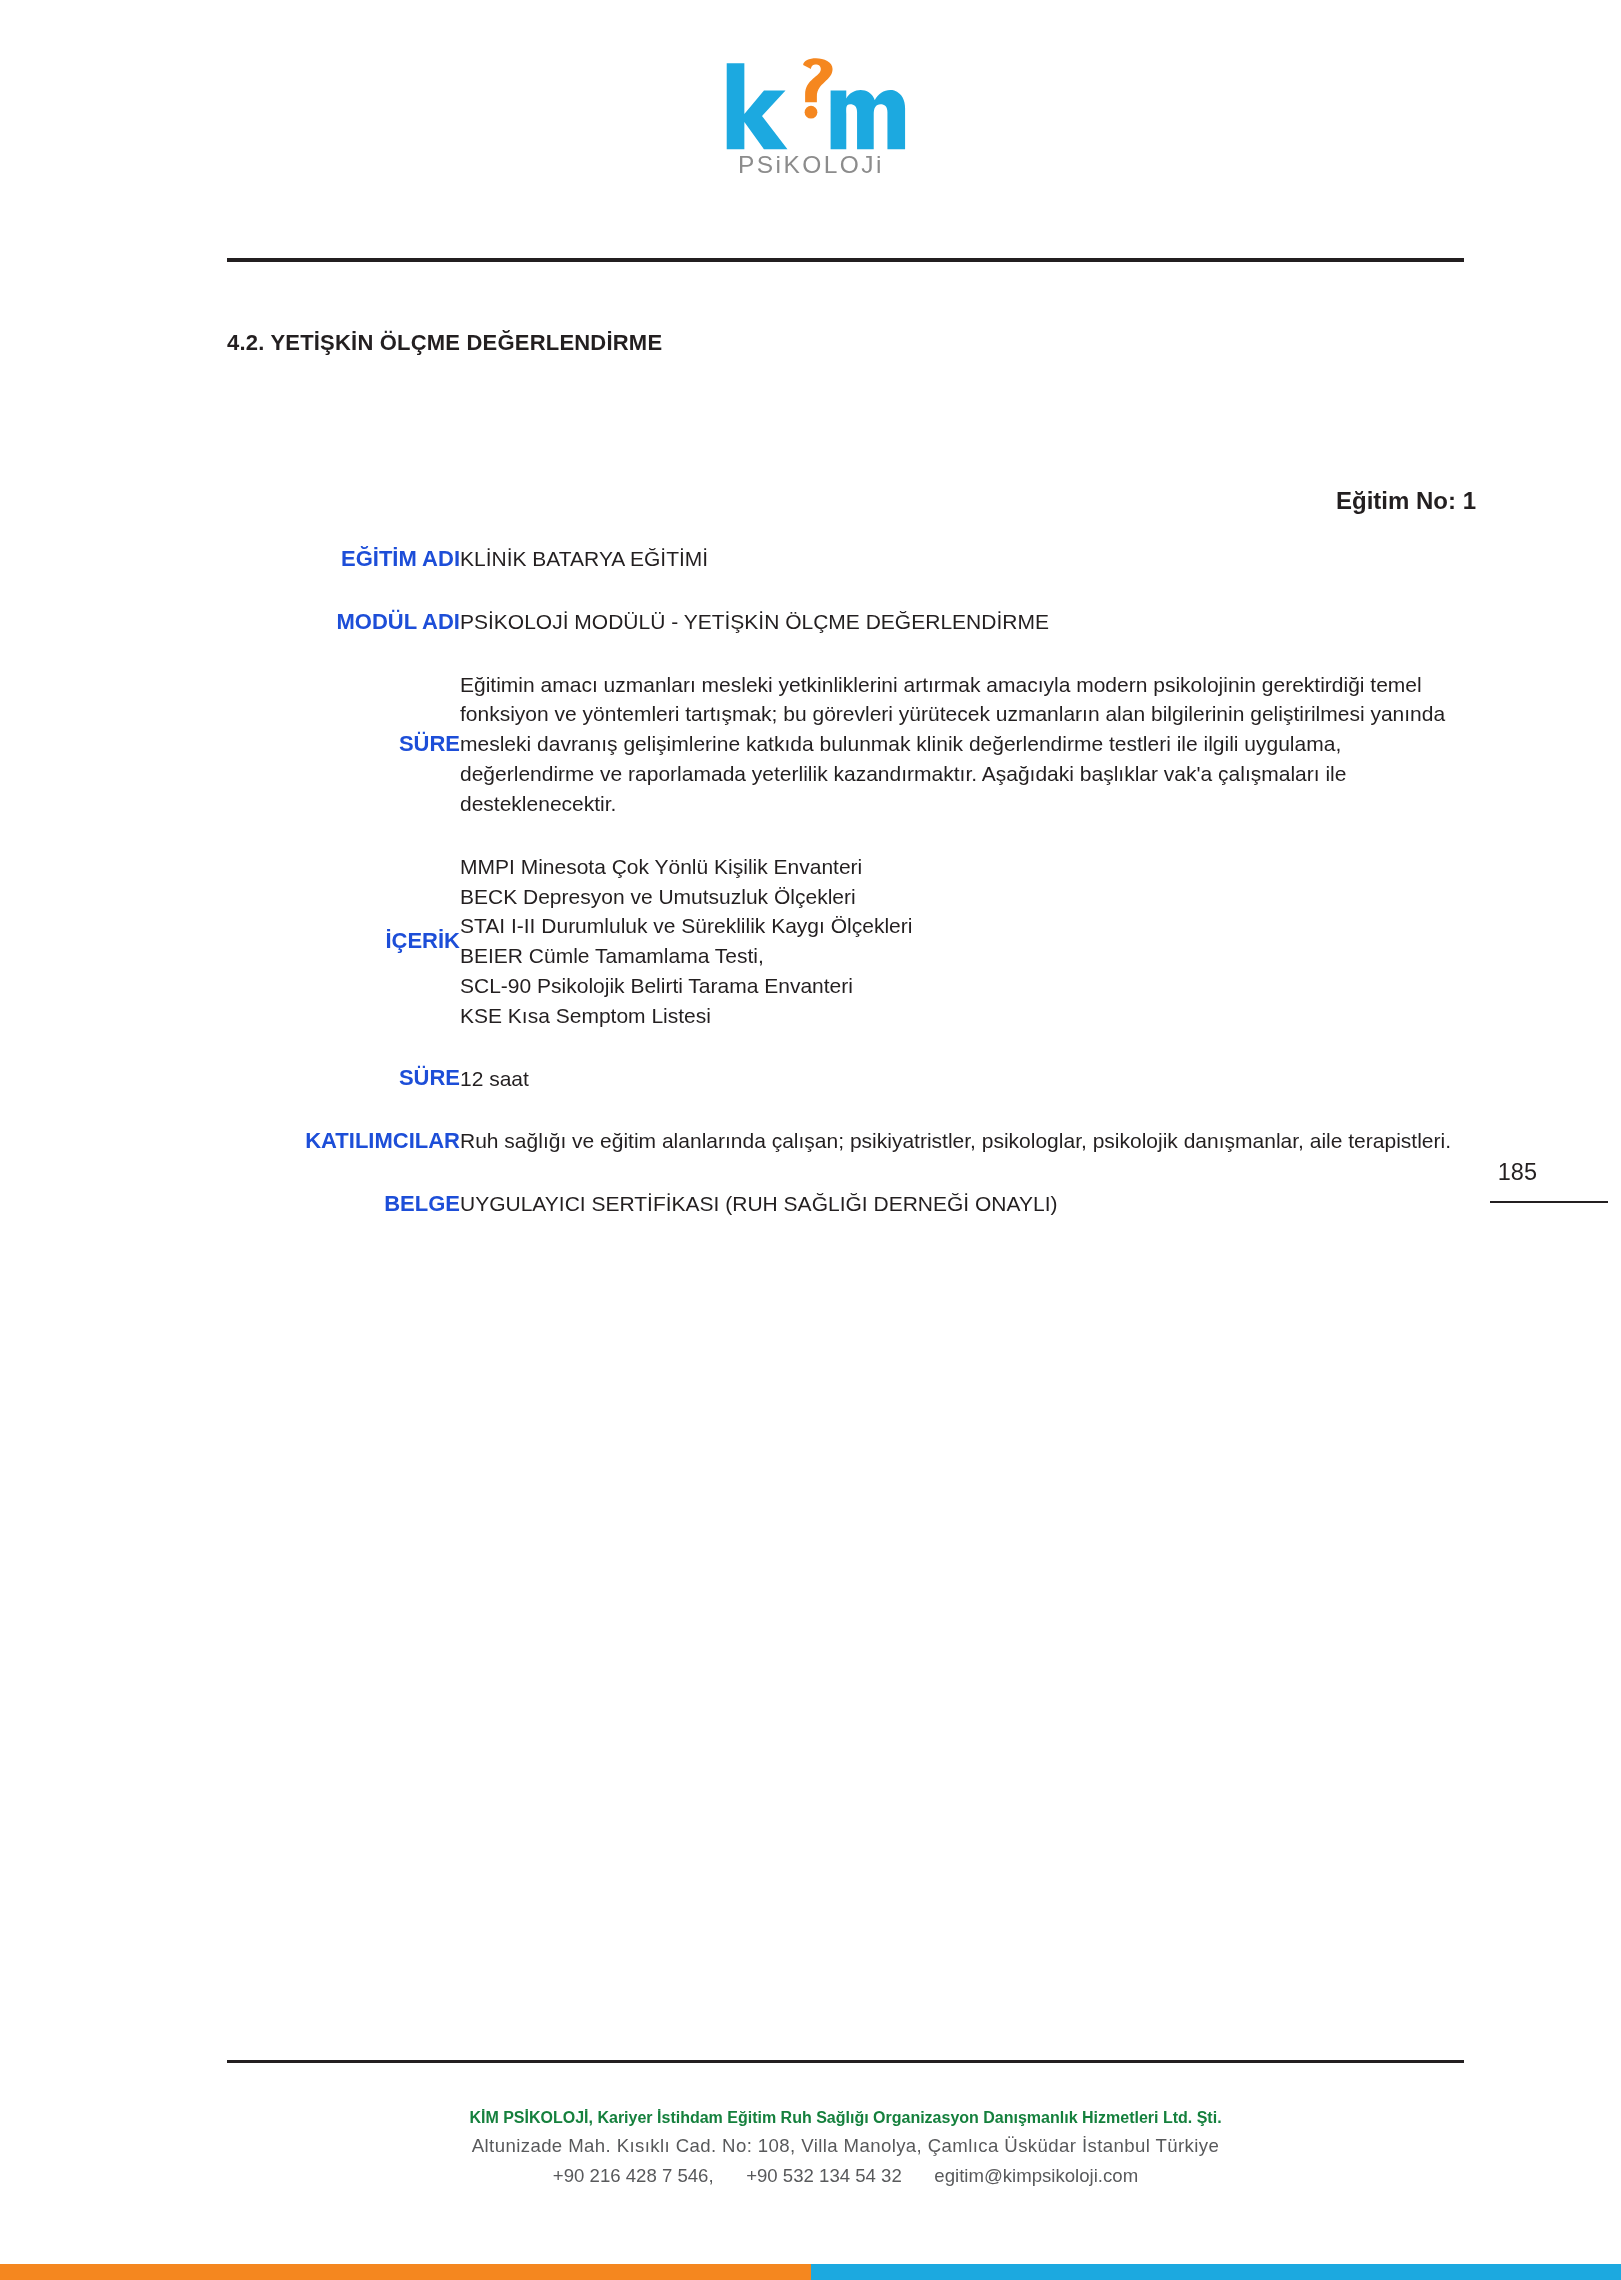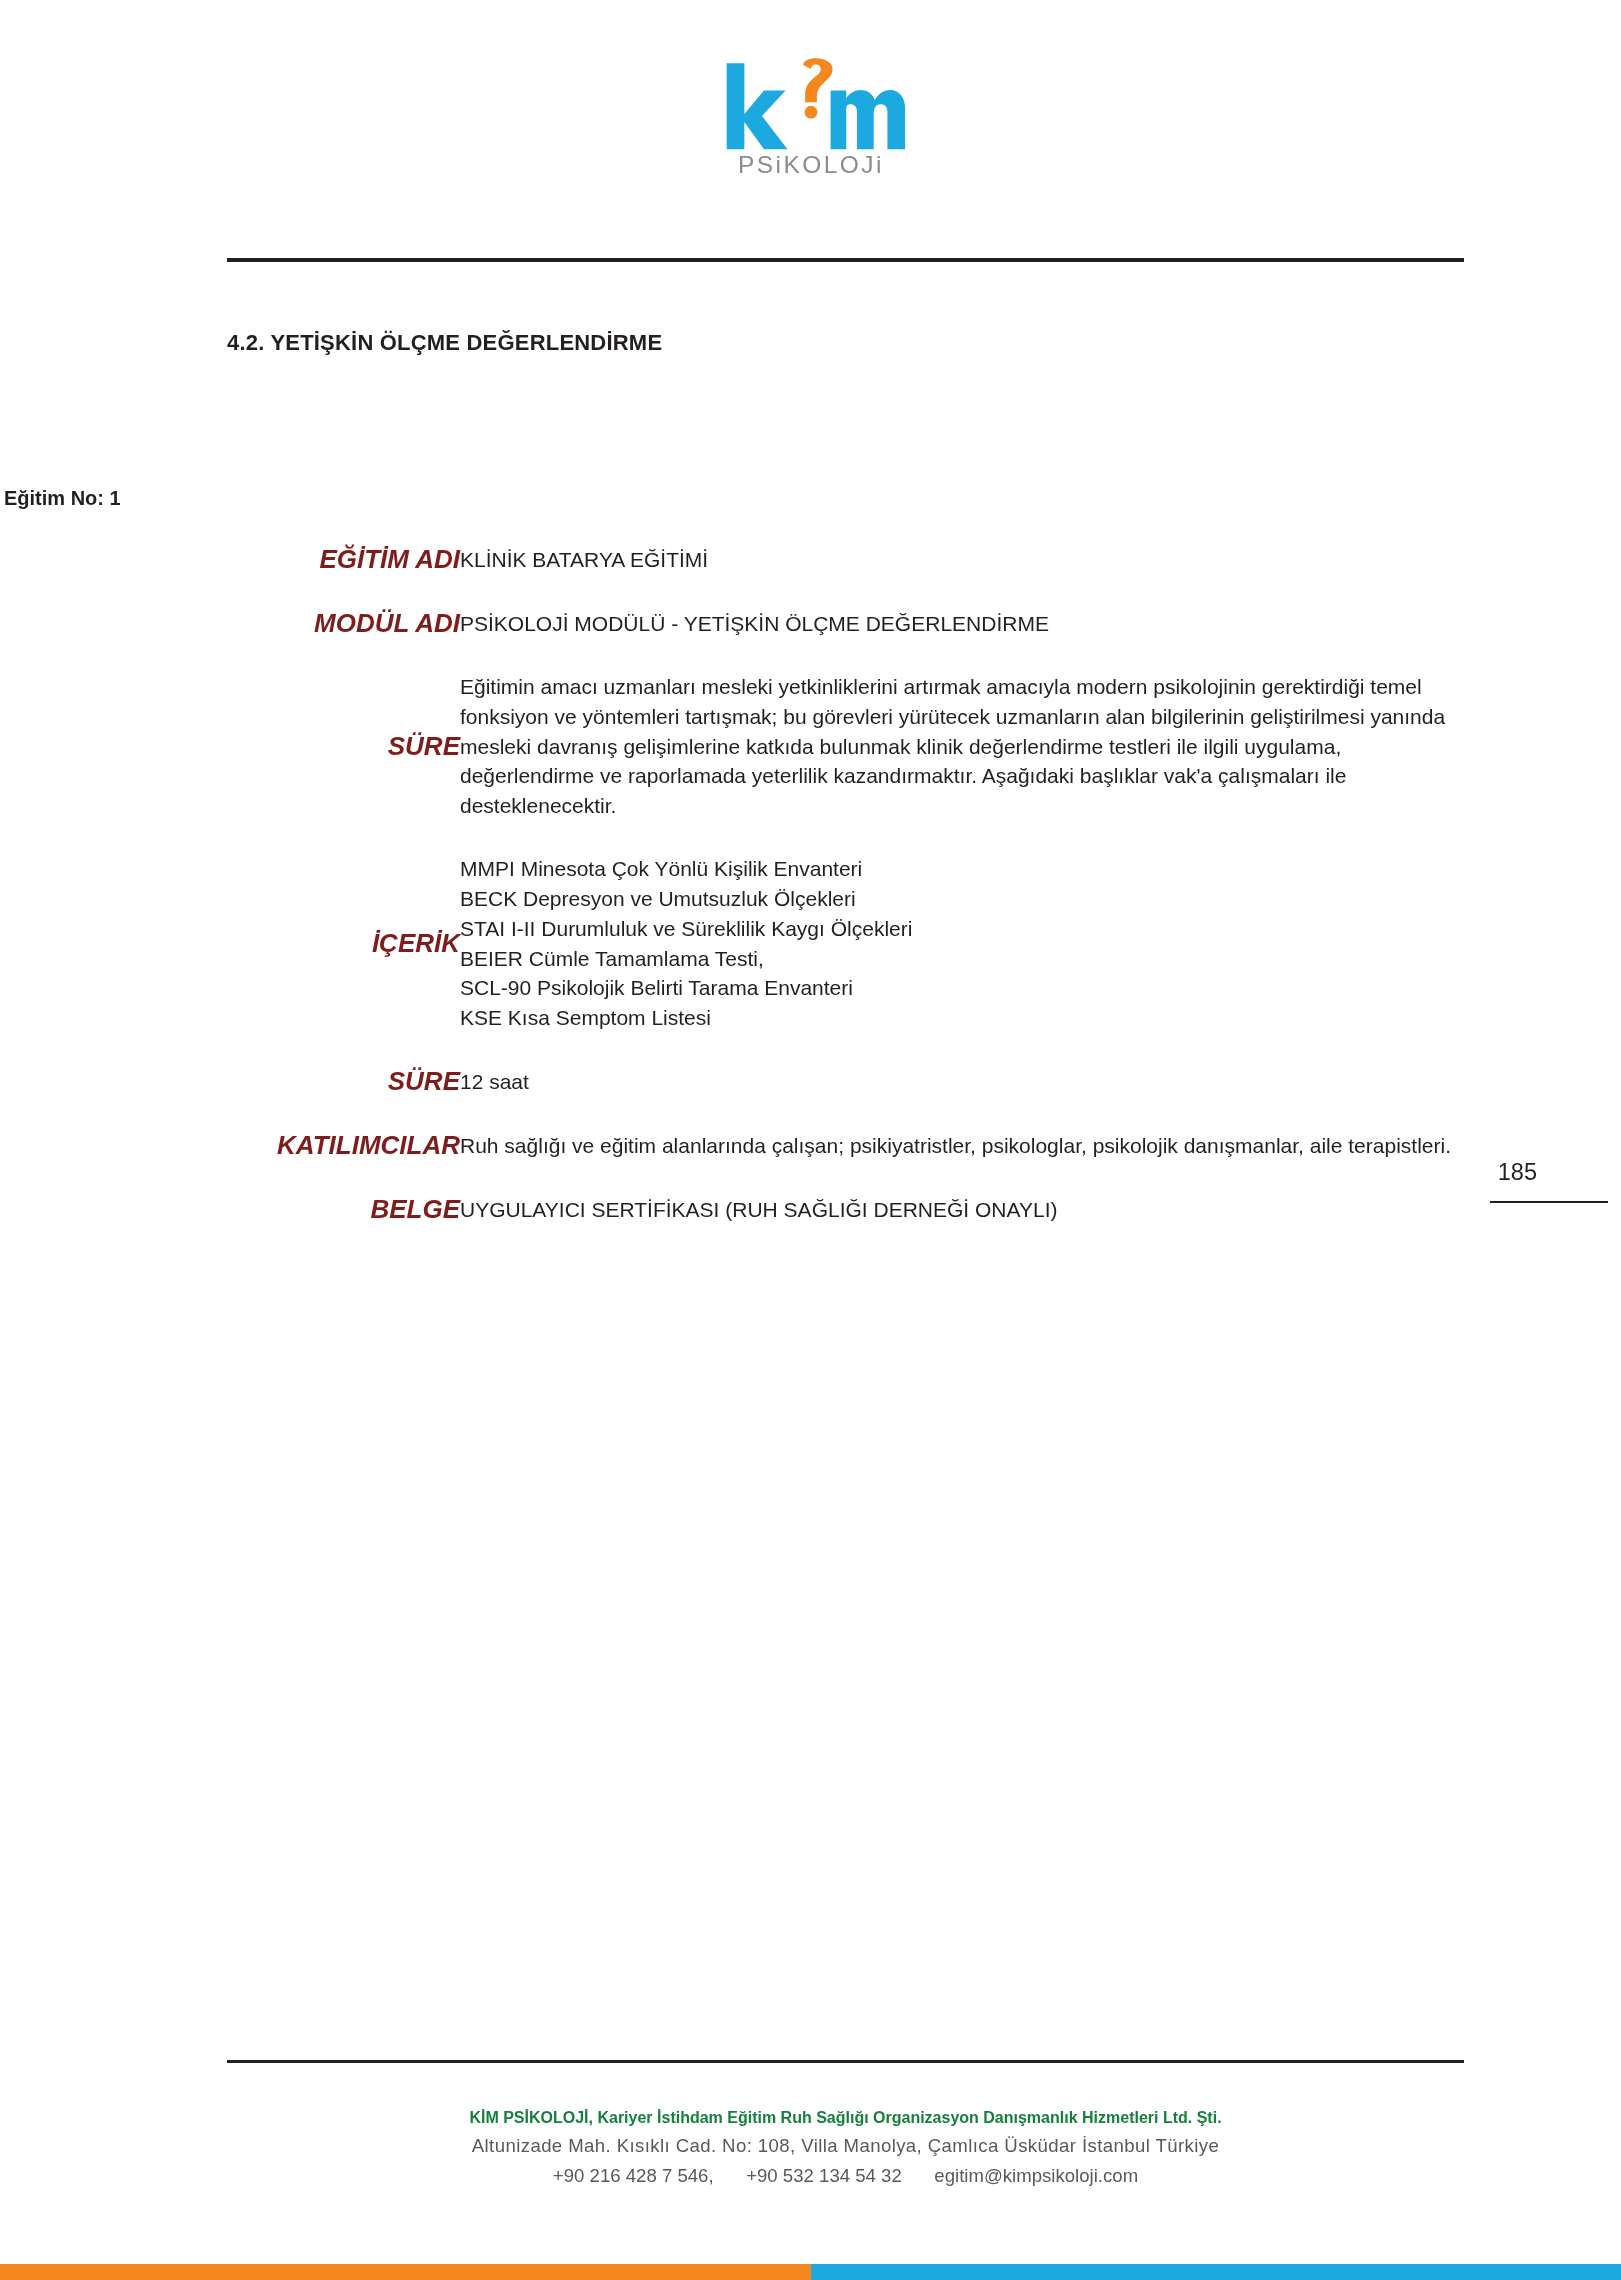--- a/index.html
+++ b/index.html
@@ -46,49 +46,48 @@
     font-size: 22px;
     font-weight: bold;
     letter-spacing: 0.2px;
     color: #231f20;
   }
 
   
   .egitim-no {
     position: absolute;
     top: 487px;
-    left: 4px;
+    left: 12px;
     width: 1464px;
-    text-align: left;
-    font-size: 20px;
+    text-align: right;
+    font-size: 24px;
     font-weight: bold;
     color: #231f20;
   }
 
   
   .info-table {
     position: absolute;
     top: 544px;
     left: 227px;
     width: 1237px;
     border-collapse: collapse;
   }
   .info-table td {
     vertical-align: middle;
     padding: 0;
   }
   .info-table td.label {
     width: 233px;
     text-align: right;
-    font-size: 26px;
+    font-size: 22px;
     font-weight: bold;
     padding-right: 0;
-    color: #7f1d1d;
+    color: #1d4ed8;
     white-space: nowrap;
-    font-style: italic;
   }
   .info-table td.value {
     font-size: 21px;
     font-weight: normal;
     color: #231f20;
     line-height: 1.42;
   }
   .row-spacer td {
     height: 33px;
   }

